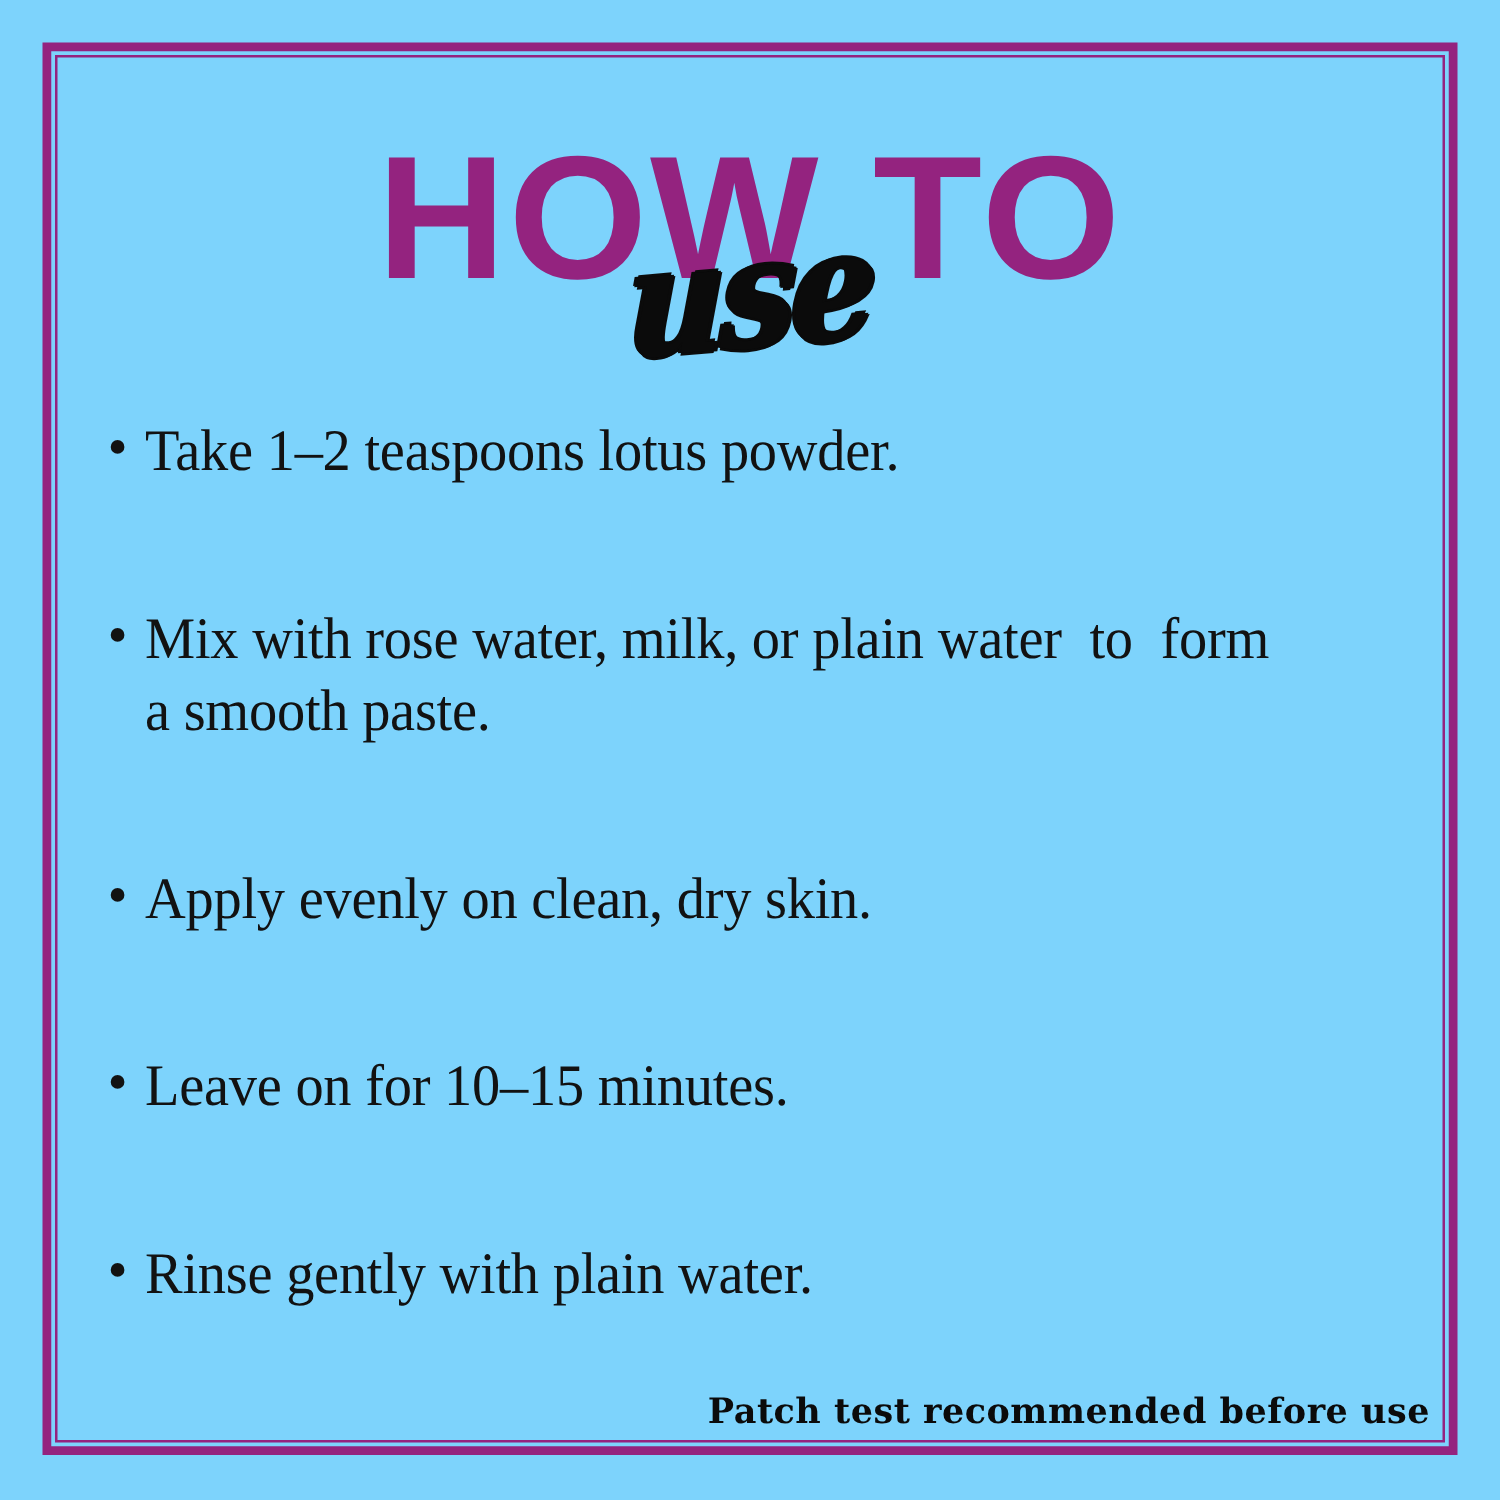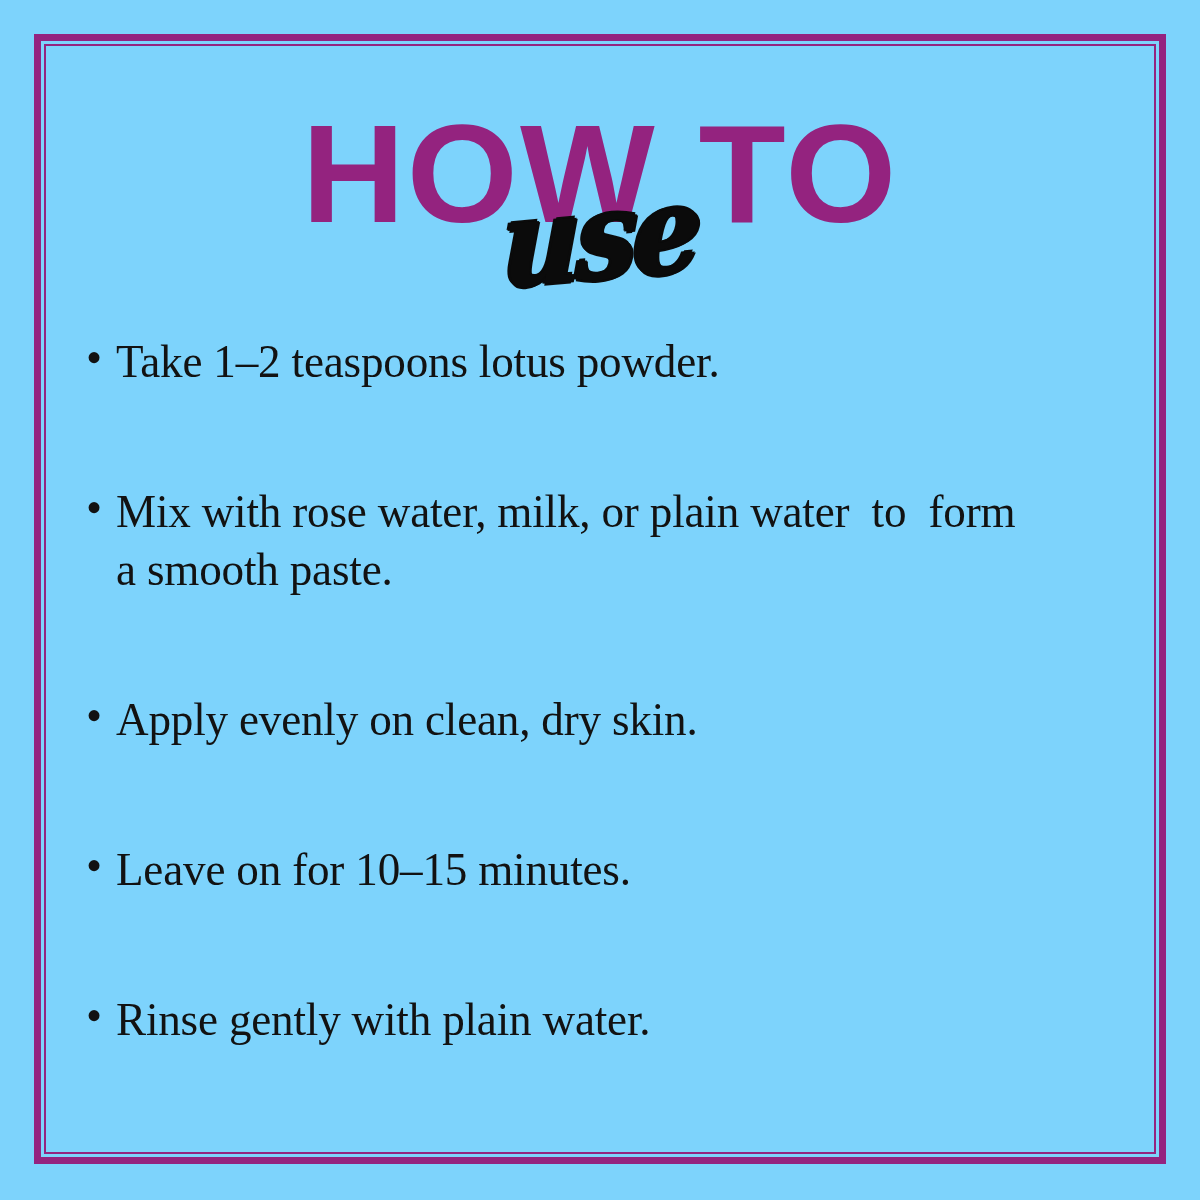--- a/index.html
+++ b/index.html
@@ -175,14 +175,15 @@
       <span class="step-text">Leave on for 10–15 minutes.</span>
     </div>
 
     <div class="step">
       <span class="step-bullet">•</span>
       <span class="step-text">Rinse gently with plain water.</span>
     </div>
 
   </div>
 
+  <div class="footer-note">Patch test recommended before use</div>
 
 </div>
 
 </body></html>

